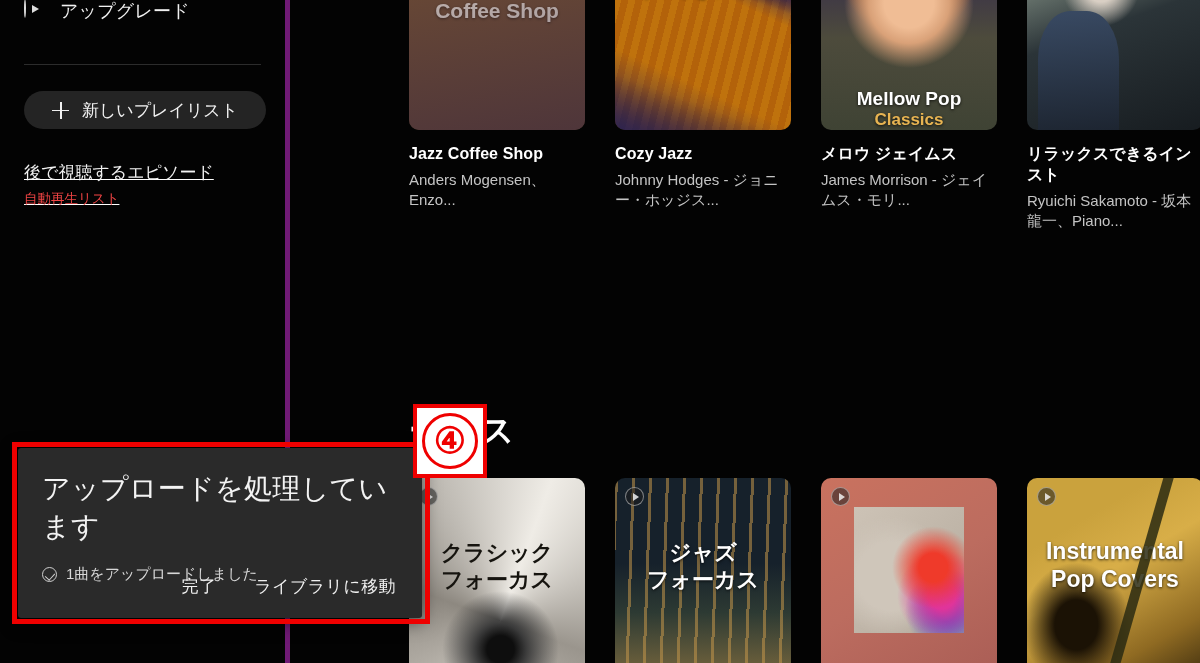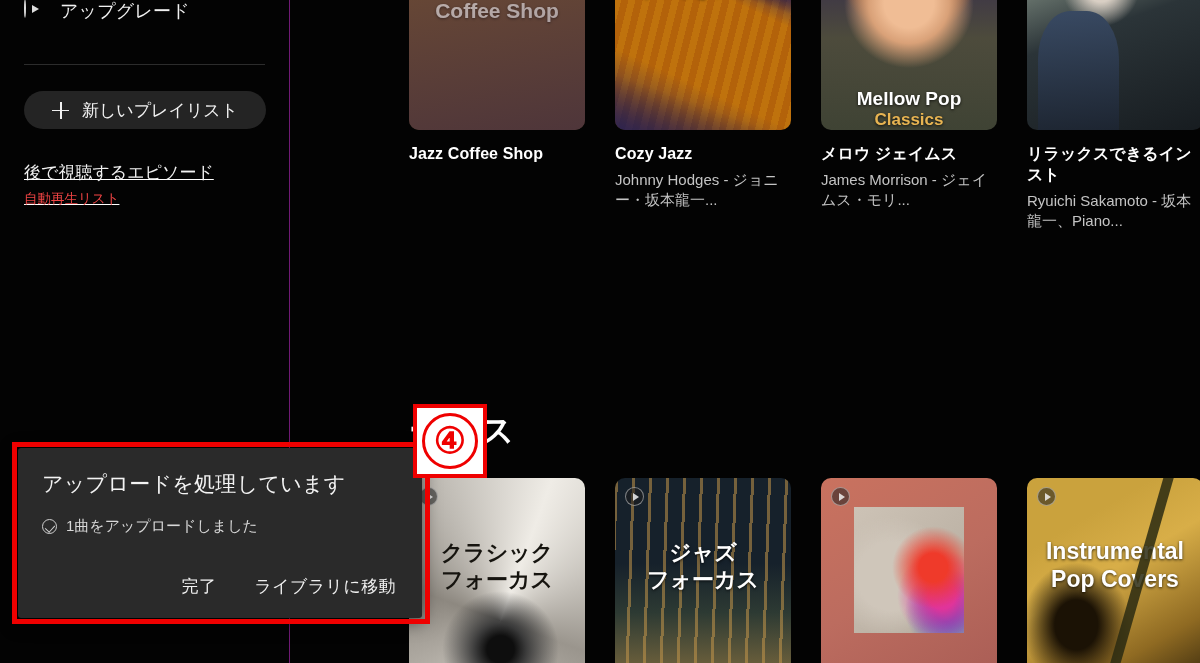--- a/index.html
+++ b/index.html
@@ -9,21 +9,21 @@
     overflow: hidden;
     font-family: "Liberation Sans", "DejaVu Sans", sans-serif;
     color: #fff;
   }
   #app { position: relative; width: 1200px; height: 663px; background: #030303; }
 
   
   #sidebar {
     position: absolute; left: 0; top: 0; width: 290px; height: 663px;
     background: #030303;
-    border-right: 1px solid #701a75;
+    border-right: 5px solid #701a75;
     padding: 0 24px;
   }
   .side-row {
     display: flex; align-items: center; gap: 14px;
     height: 34px; margin-top: -6px;
   }
   .side-row .glyph { width: 22px; height: 22px; flex: 0 0 22px; position: relative; }
   .side-row .lbl { font-size: 18px; color: #f1f1f1; letter-spacing: .2px; white-space: nowrap; }
 
   .ring-play {
@@ -175,21 +175,21 @@
   }
   .row-bottom { position: absolute; left: 118px; top: 478px; display: flex; gap: 30px; }
 
   
   #toast {
     position: absolute; left: 18px; top: 448px; width: 404px; height: 170px;
     background: #2a2a2a; border-radius: 3px;
     box-shadow: 0 4px 18px rgba(0,0,0,.6);
     padding: 22px 24px 0 24px;
   }
-  #toast .t-title { font-size: 21px; color: #f3f3f3; letter-spacing: .3px; }
+  #toast .t-title { font-size: 28px; color: #f3f3f3; letter-spacing: .3px; }
   #toast .t-row { display: flex; align-items: center; gap: 9px; margin-top: 19px; }
   .chk {
     width: 15px; height: 15px; border-radius: 50%;
     border: 1.3px solid #cfcfcf; position: relative; flex: 0 0 15px;
   }
   .chk::after {
     content:""; position:absolute; left:3.6px; top:3.1px; width:5px; height:8px;
     border-right: 1.5px solid #cfcfcf; border-bottom: 1.5px solid #cfcfcf;
     transform: rotate(42deg);
   }
@@ -247,28 +247,29 @@
 
   <div id="content">
 
     <div class="row-top">
 
       <div class="card">
         <div class="thumb art-coffee">
           <div class="ovl" style="top:36px;font-size:21px;line-height:1.18;">Jazz<br>Coffee Shop</div>
         </div>
         <div class="card-title">Jazz Coffee Shop</div>
+        <div class="card-sub">Anders Mogensen、Enzo...</div>
       </div>
 
       <div class="card">
         <div class="thumb art-knit">
           <div class="ovl" style="top:38px;font-size:19px;color:#f5e3c2;">くつろぎジャズ</div>
         </div>
         <div class="card-title">Cozy Jazz</div>
-        <div class="card-sub">Johnny Hodges - ジョニー・坂本龍一...</div>
+        <div class="card-sub">Johnny Hodges - ジョニー・ホッジス...</div>
       </div>
 
       <div class="card">
         <div class="thumb art-pop">
           <div class="ovl" style="top:150px;font-size:19px;">Mellow Pop</div>
           <div class="ovl" style="top:172px;font-size:17px;color:#e8b452;">Classics</div>
         </div>
         <div class="card-title">メロウ ジェイムス</div>
         <div class="card-sub">James Morrison - ジェイムス・モリ...</div>
       </div>

